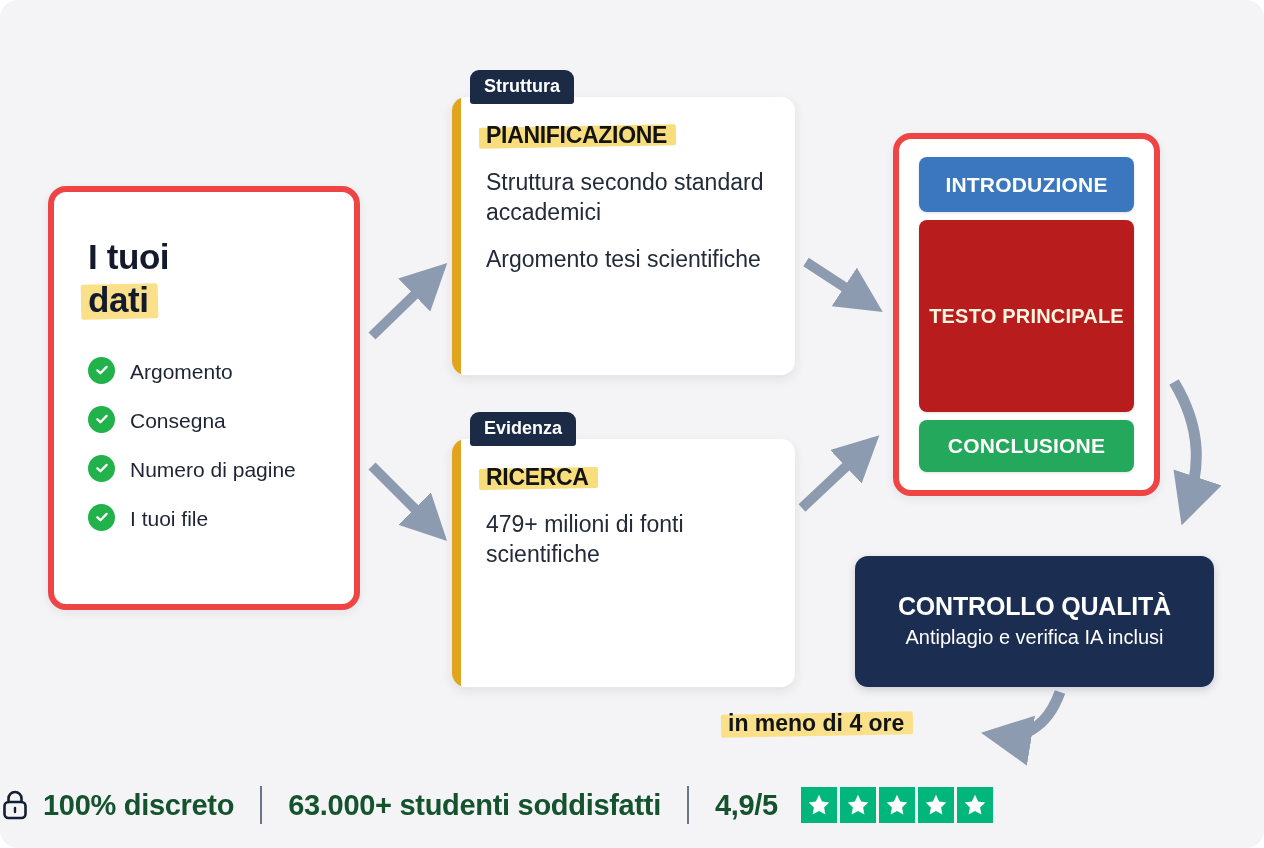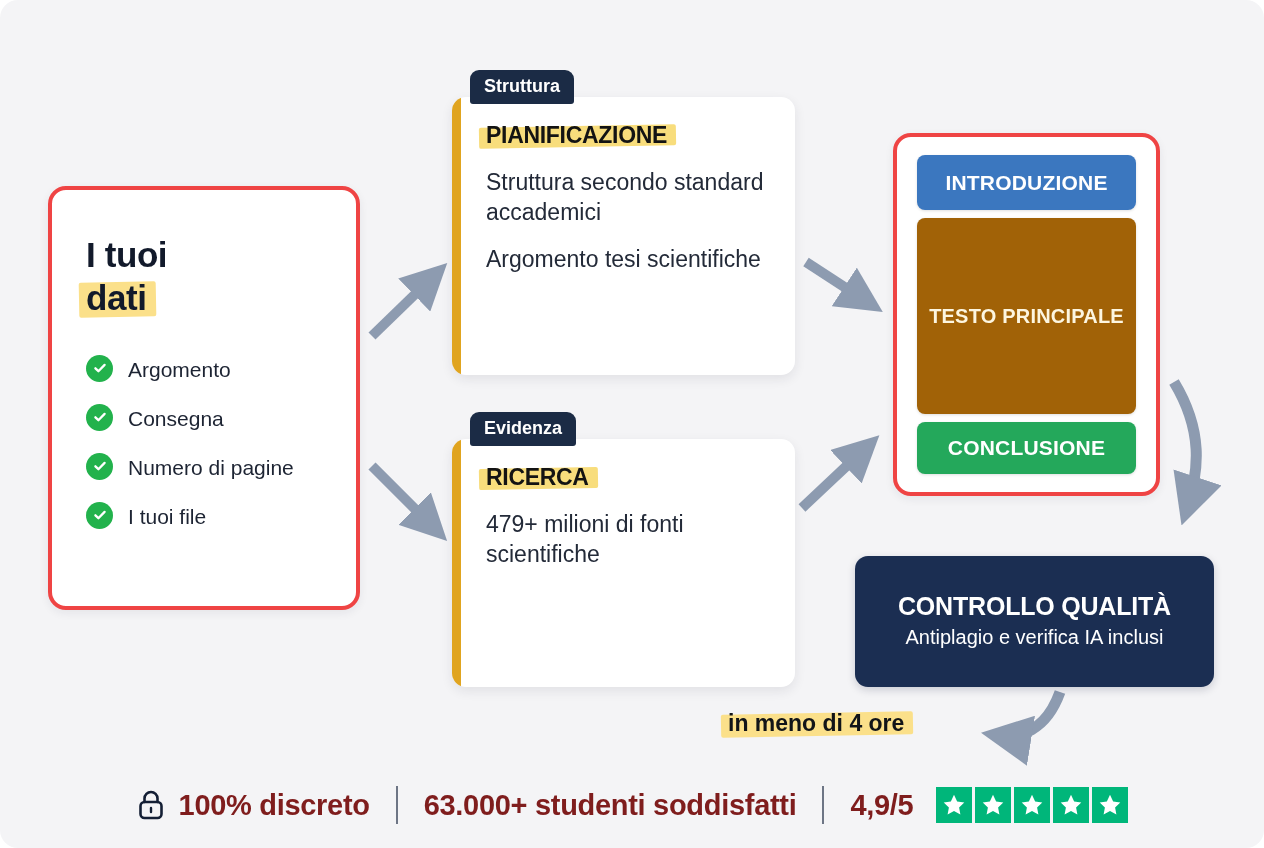--- a/index.html
+++ b/index.html
@@ -31,21 +31,21 @@
     background: #fbe08a;
     transform: rotate(-1.1deg);
     border-radius: 2px;
     z-index: -1;
   }
   .hl.hl-strong::before { background: #f8dd7c; }
 
   
   .card {
     background: #ffffff;
-    border: 4px solid #ef4444;
+    border: 6px solid #ef4444;
     border-radius: 18px;
     box-shadow: 0 3px 10px rgba(30,35,60,.07);
   }
 
   
   #data-card {
     left: 48px; top: 186px;
     width: 312px; height: 424px;
     padding: 44px 34px 0 34px;
   }
@@ -125,21 +125,21 @@
     display: flex; align-items: center; justify-content: center;
     text-align: center;
     font-weight: 800;
     letter-spacing: .2px;
     box-shadow: 0 1px 3px rgba(0,0,0,.13);
   }
   #doc-intro {
     height: 55px; background: #3b77bf; color: #ffffff; font-size: 21px;
   }
   #doc-main {
-    flex: 1 1 auto; background: #a16207; color: #fdf6e0;
+    flex: 1 1 auto; background: #b91c1c; color: #fdf6e0;
     font-size: 20px; line-height: 1.32;
   }
   #doc-concl {
     height: 52px; background: #24a85b; color: #ffffff; font-size: 21px;
   }
 
   
   #quality {
     left: 855px; top: 556px;
     width: 359px; height: 131px;
@@ -161,23 +161,23 @@
 
   
   #eta {
     left: 728px; top: 710px;
     font-size: 23px; font-weight: 800; color: #111418;
   }
 
   
   #trust {
     left: 0; right: 0; bottom: 24px;
-    display: flex; align-items: center; justify-content: center;
+    display: flex; align-items: center; 
     gap: 26px;
-    color: #7f1d1d;
+    color: #14532d;
   }
   .trust-item {
     display: flex; align-items: center; gap: 13px;
     font-size: 29px; font-weight: 800; letter-spacing: -.3px;
   }
   .trust-sep { width: 2px; height: 38px; background: #6d7585; }
   #lock-icon svg { display: block; }
   .stars { display: flex; gap: 3px; margin-left: 10px; }
   .star-box {
     width: 36px; height: 36px; background: #00b67a;

